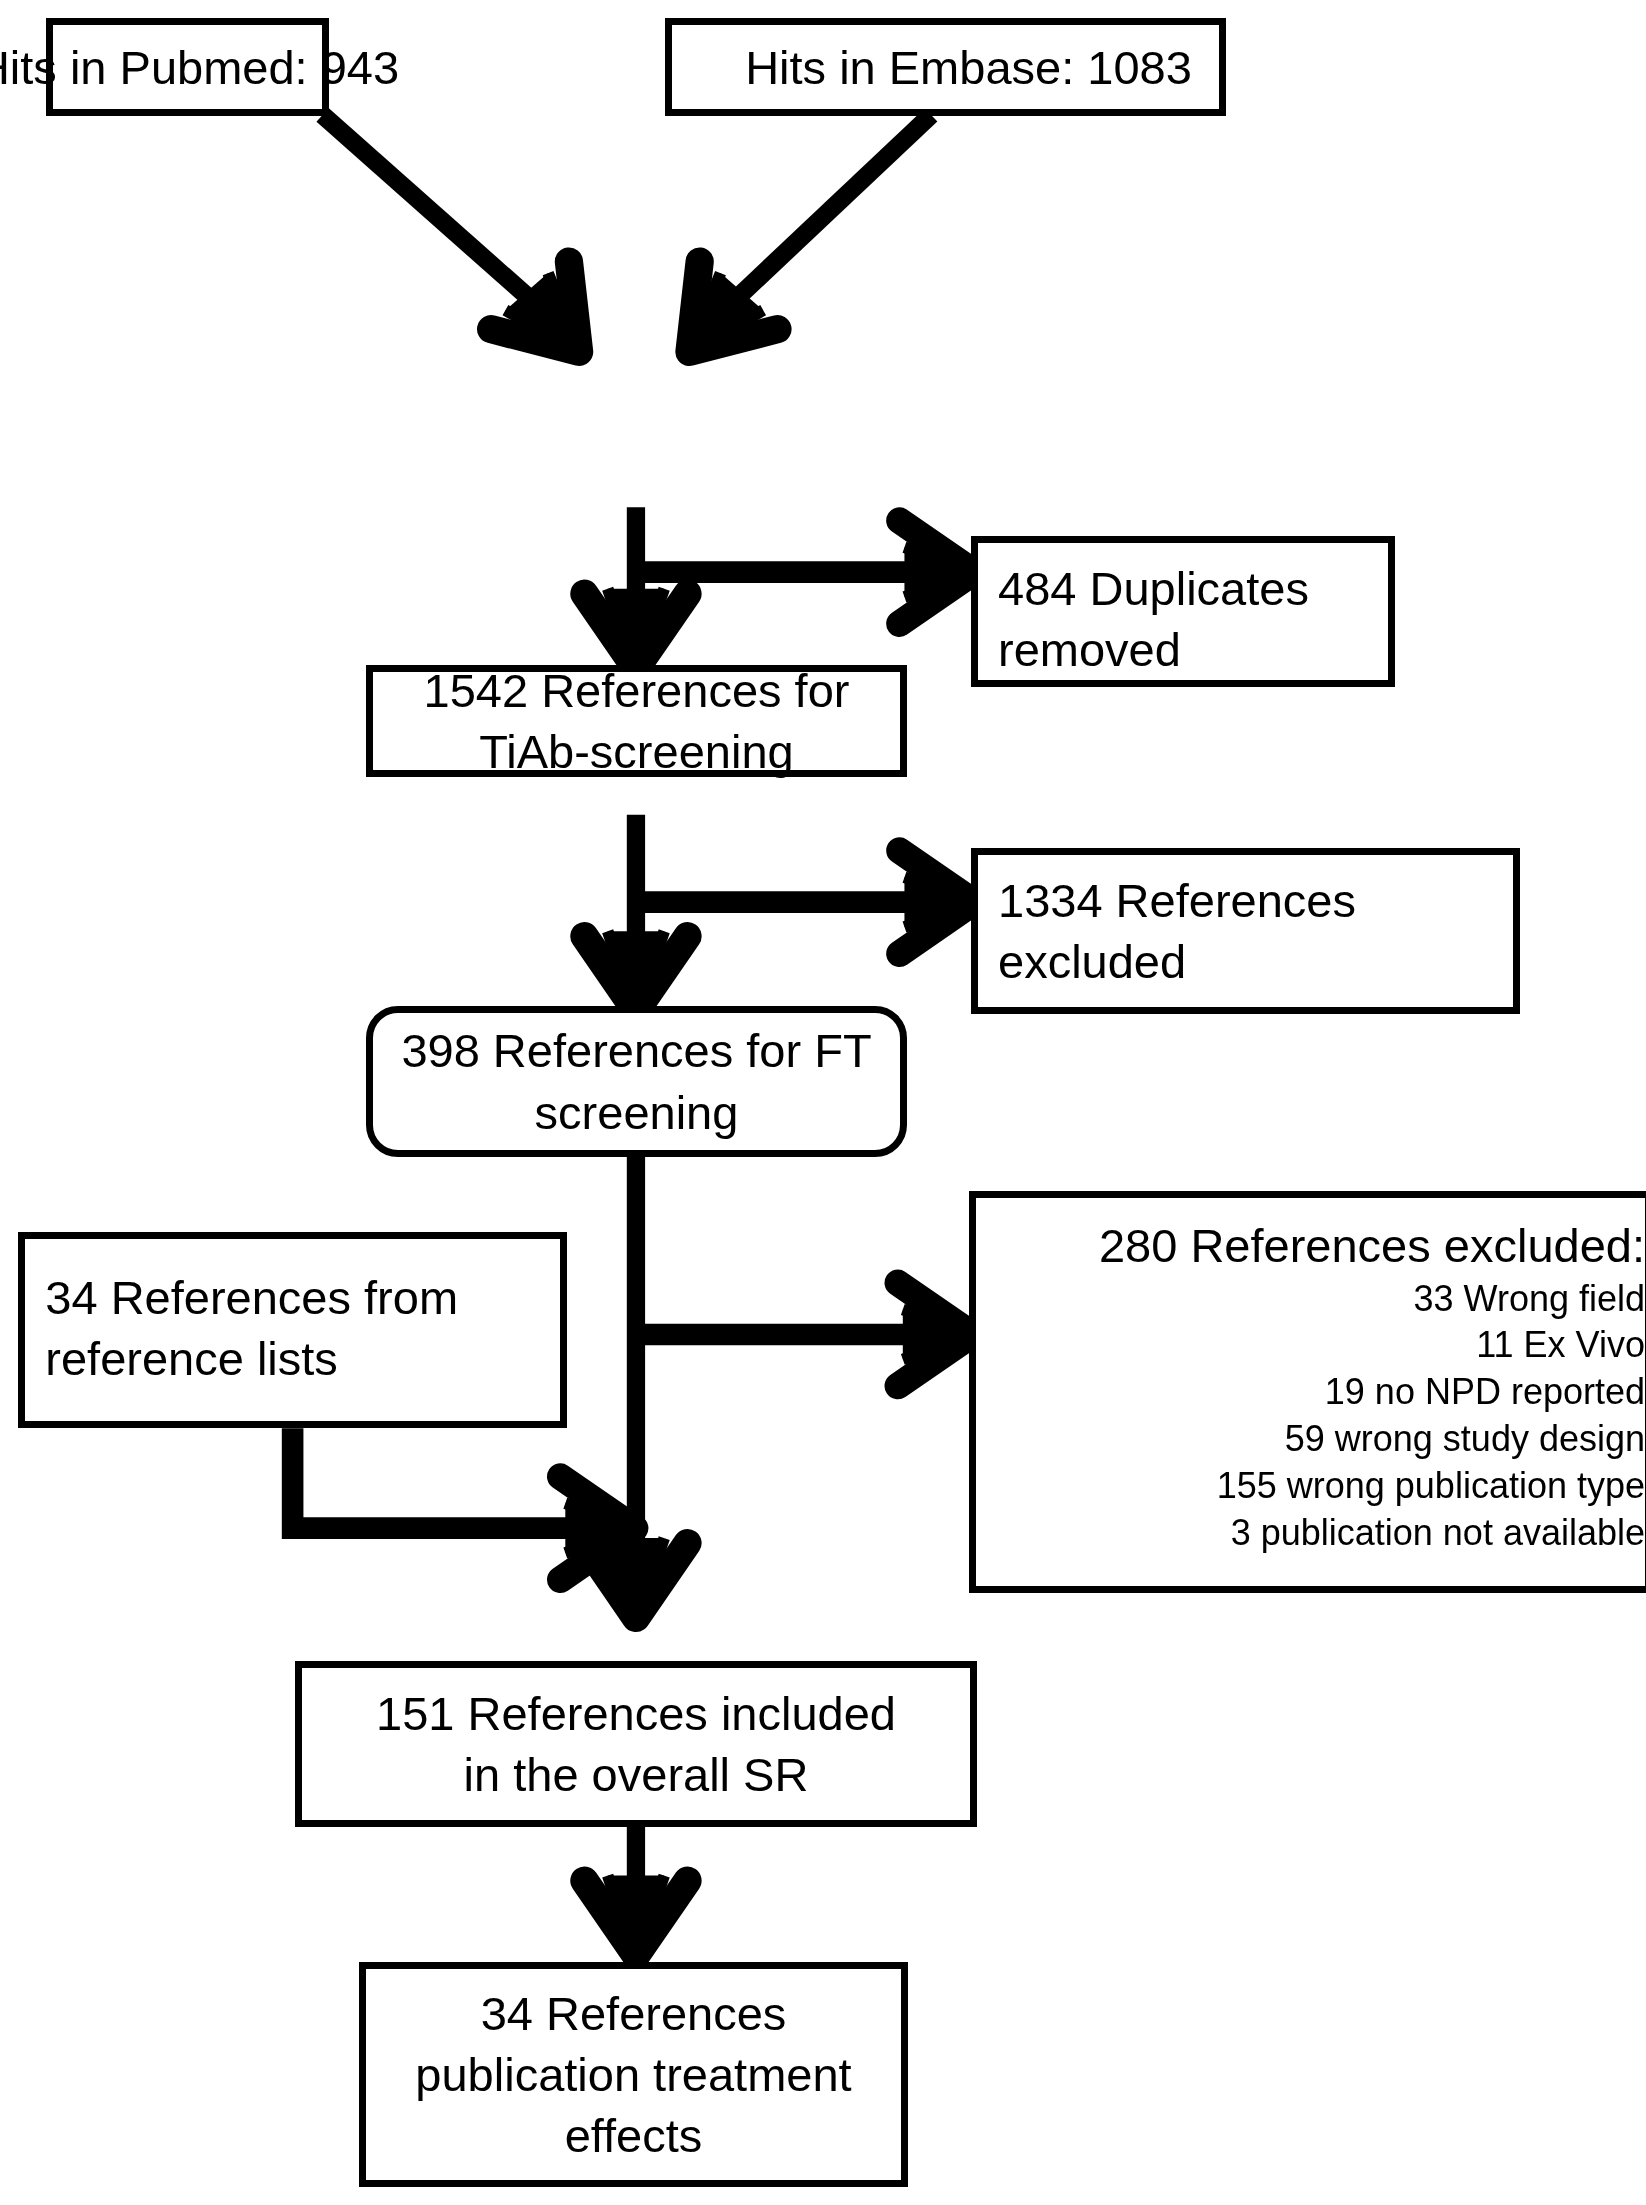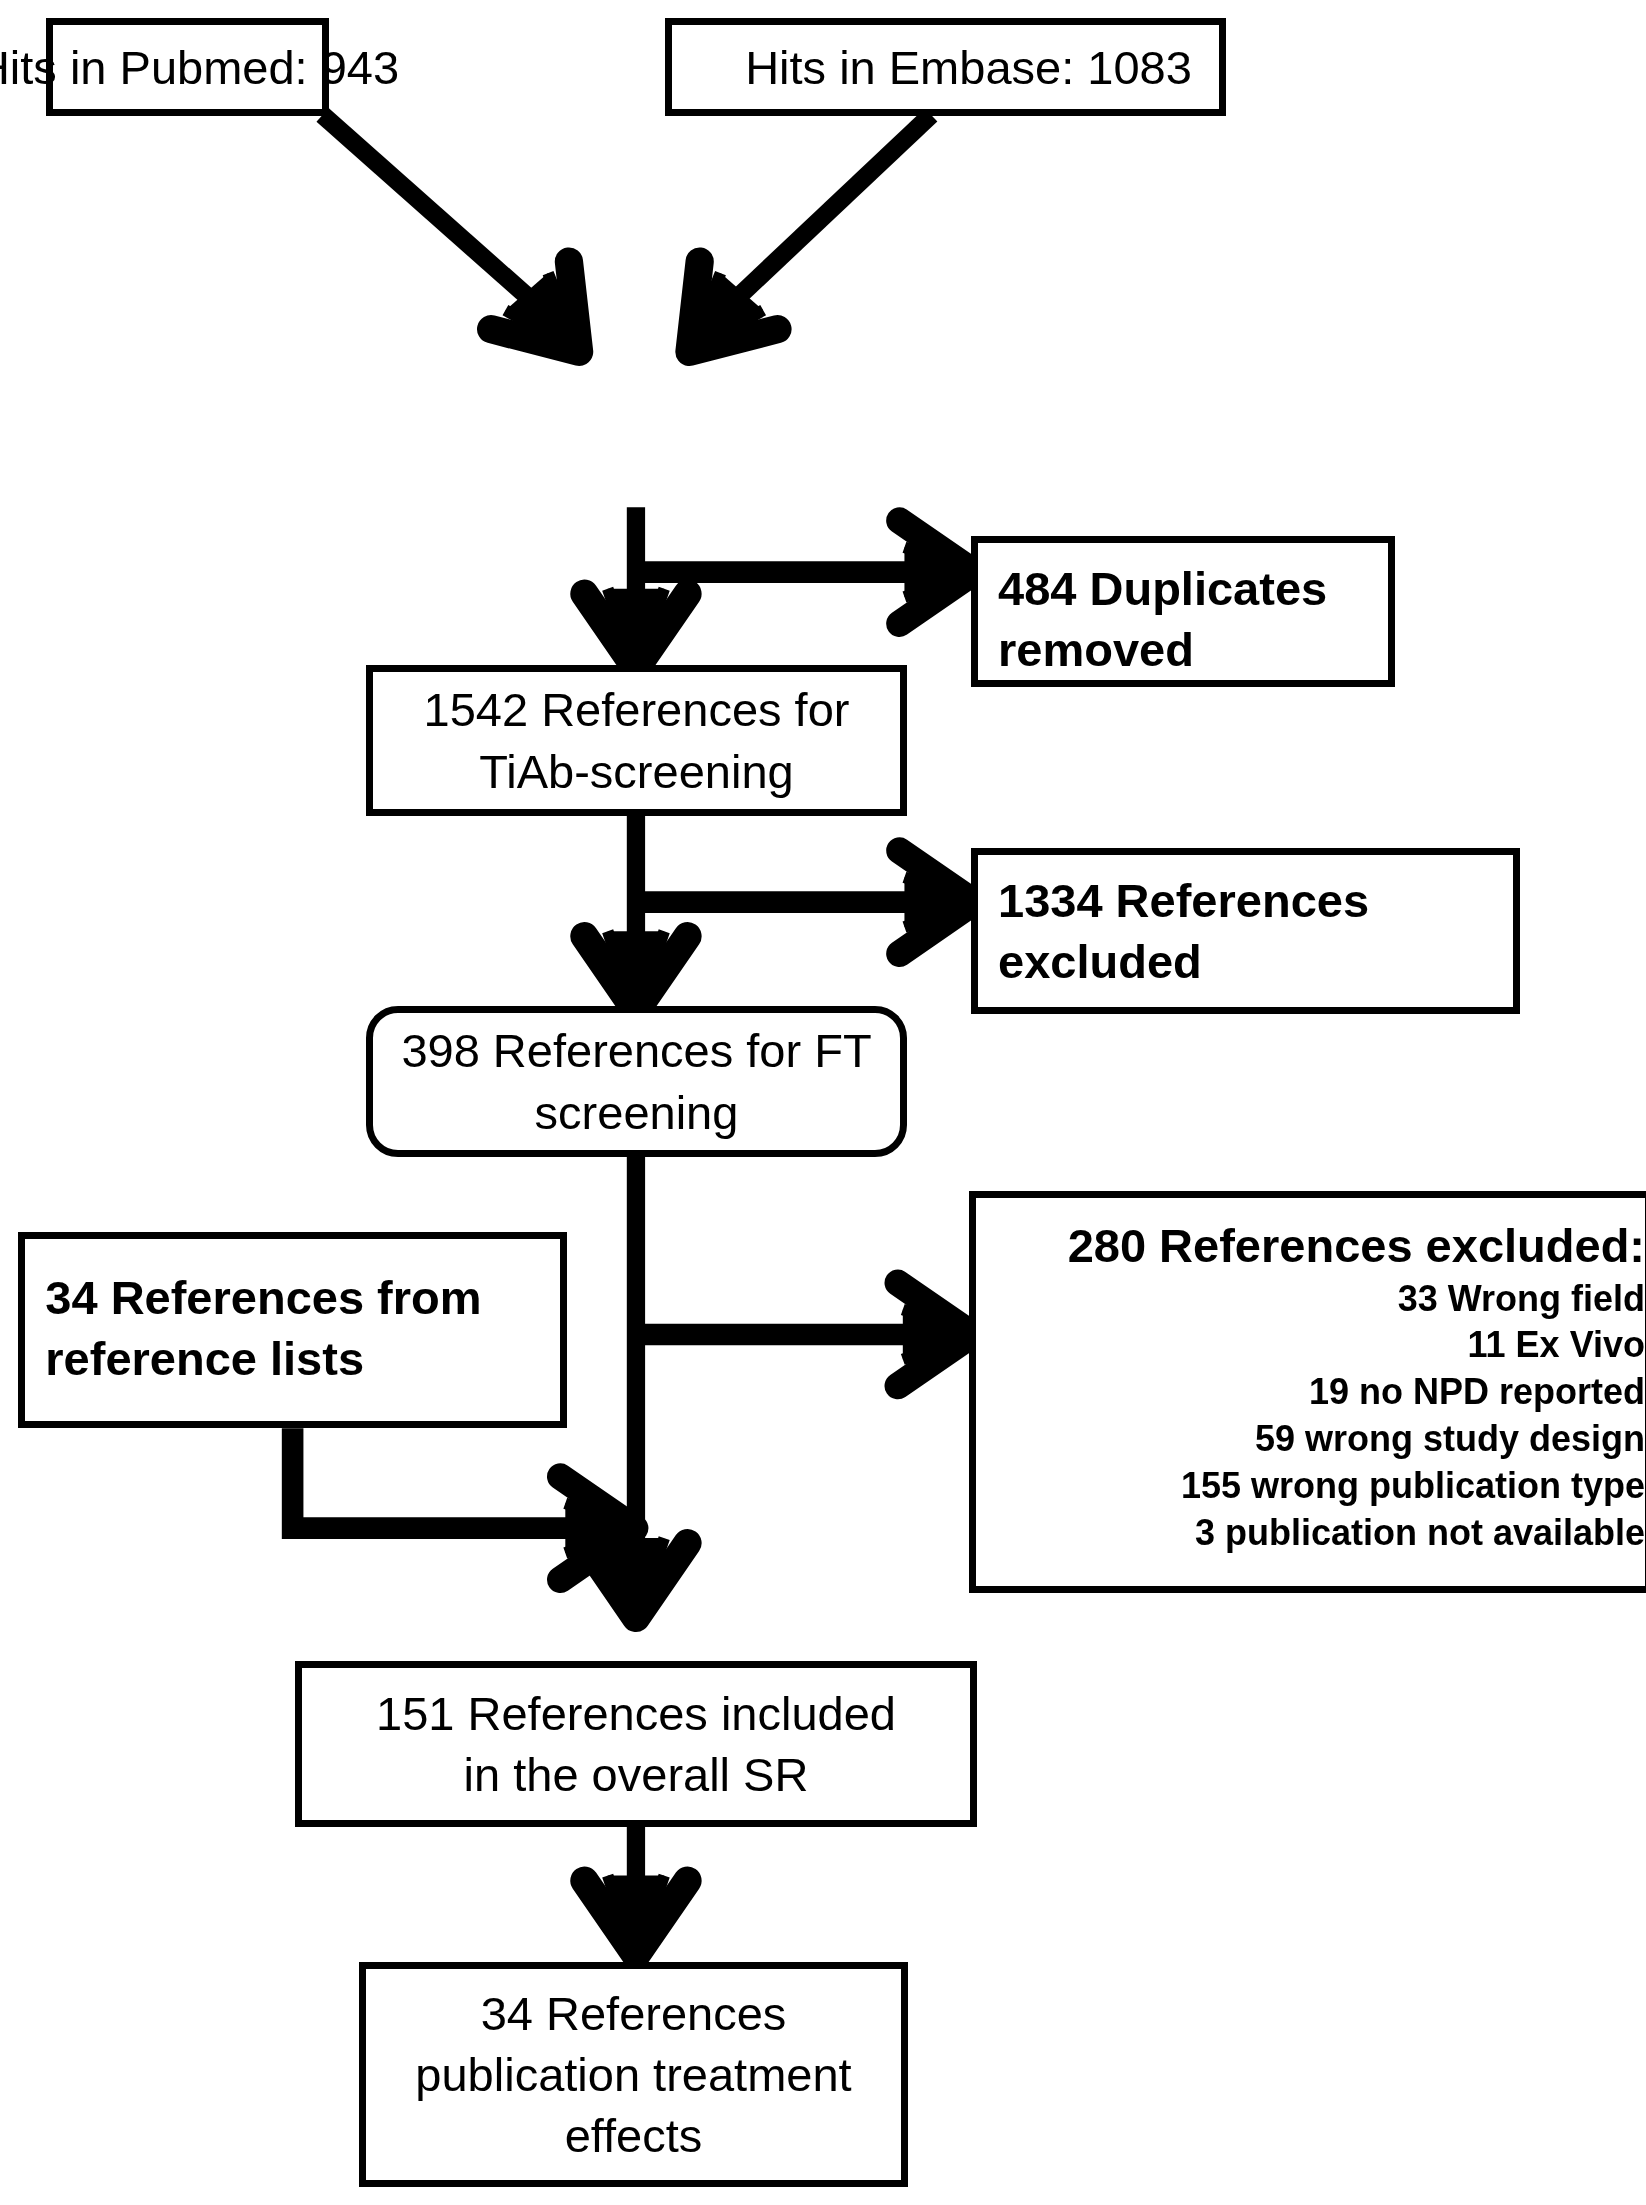--- a/index.html
+++ b/index.html
@@ -3,21 +3,21 @@
 <meta charset="utf-8">
 <style>
   html,body{margin:0;padding:0;background:#ffffff;}
   #stage{position:relative;width:1646px;height:2205px;background:#ffffff;overflow:hidden;}
   svg#wires{position:absolute;left:0;top:0;width:1646px;height:2205px;}
   .node{position:absolute;box-sizing:border-box;background:#ffffff;border:7.5px solid #000000;
         display:flex;flex-direction:column;align-items:center;justify-content:center;}
   .node .ln{font-family:"Liberation Sans","DejaVu Sans",sans-serif;
         font-stretch:condensed;color:#000000;white-space:nowrap;line-height:1.30;
         text-align:center;}
-  .node.left{align-items:flex-start;justify-content:flex-start;padding:15px 0 0 20px;font-weight:bold;}
+  .node.left{align-items:flex-start;justify-content:flex-start;padding:15px 0 0 20px;}
   .node.left .ln{text-align:left;}
   .sub{padding-left:52px;}
   .t56{font-size:47px;}
   .t50{font-size:36px;}
 </style>
 </head>
 <body>
 
 <div id="stage">
 
@@ -107,21 +107,21 @@
   <div class="node" style="left:665px;top:18.3px;width:561px;height:98px;padding-left:46px;">
     <div class="ln t56">Hits in Embase: 1083</div>
   </div>
 
 
   <div class="node left" style="left:971px;top:536px;width:424px;height:151px;">
     <div class="ln t56">484 Duplicates</div>
     <div class="ln t56">removed</div>
   </div>
 
-  <div class="node" style="left:366px;top:665px;width:541px;height:151px;">
+  <div class="node" style="left:366px;top:665px;width:541px;height:112px;">
     <div class="ln t56">1542 References for</div>
     <div class="ln t56">TiAb-screening</div>
   </div>
 
   <div class="node left" style="left:971px;top:848px;width:549px;height:166px;">
     <div class="ln t56">1334 References</div>
     <div class="ln t56">excluded</div>
   </div>
 
   <div class="node" style="left:366px;top:1006px;width:541px;height:151px;border-radius:32px;">

